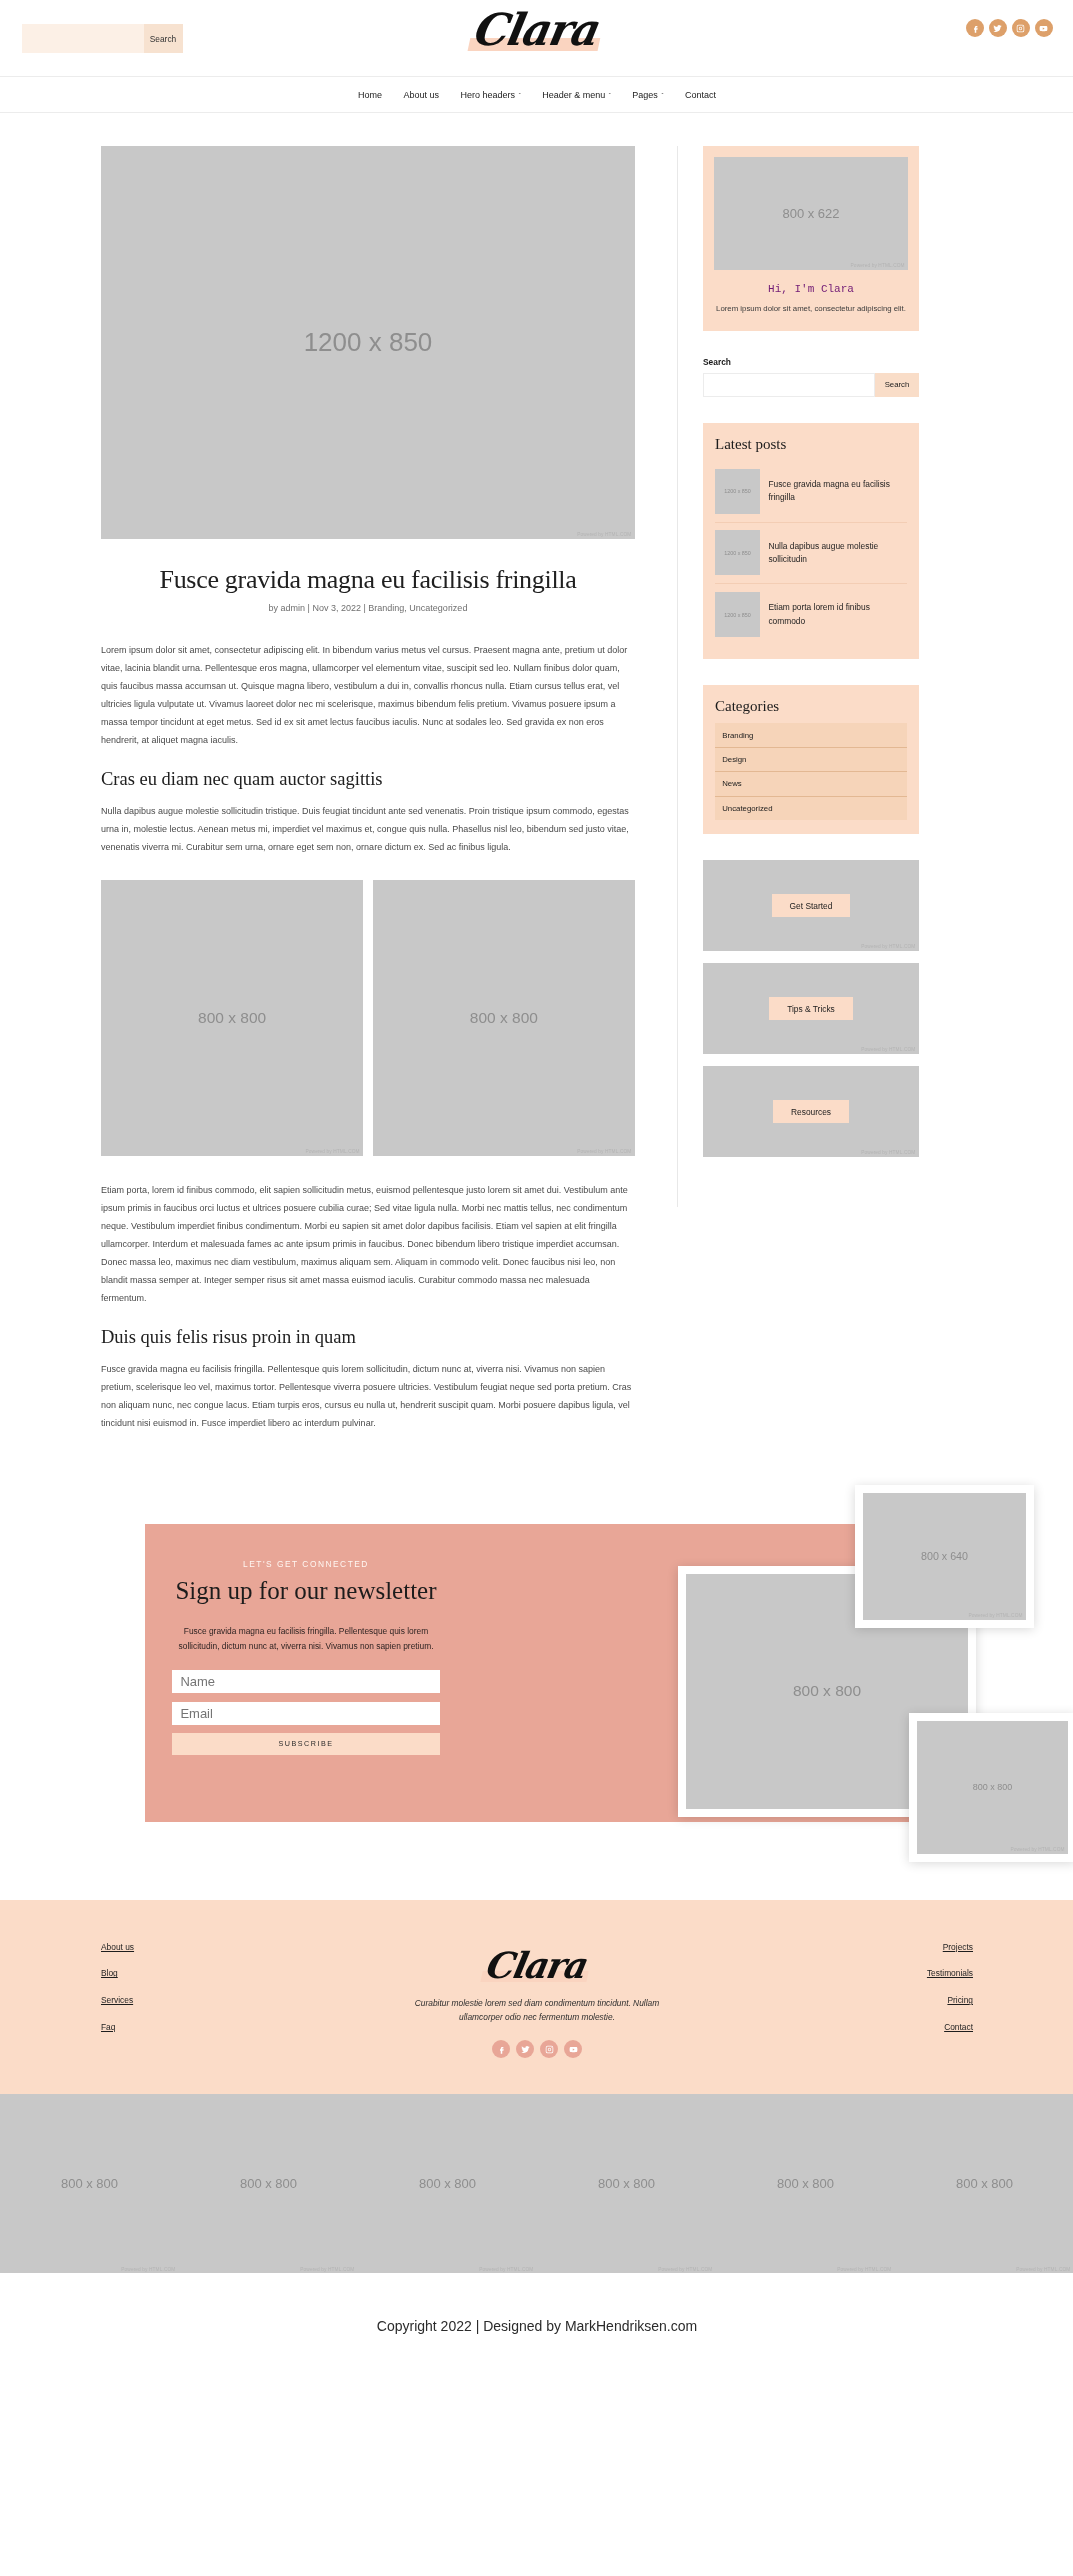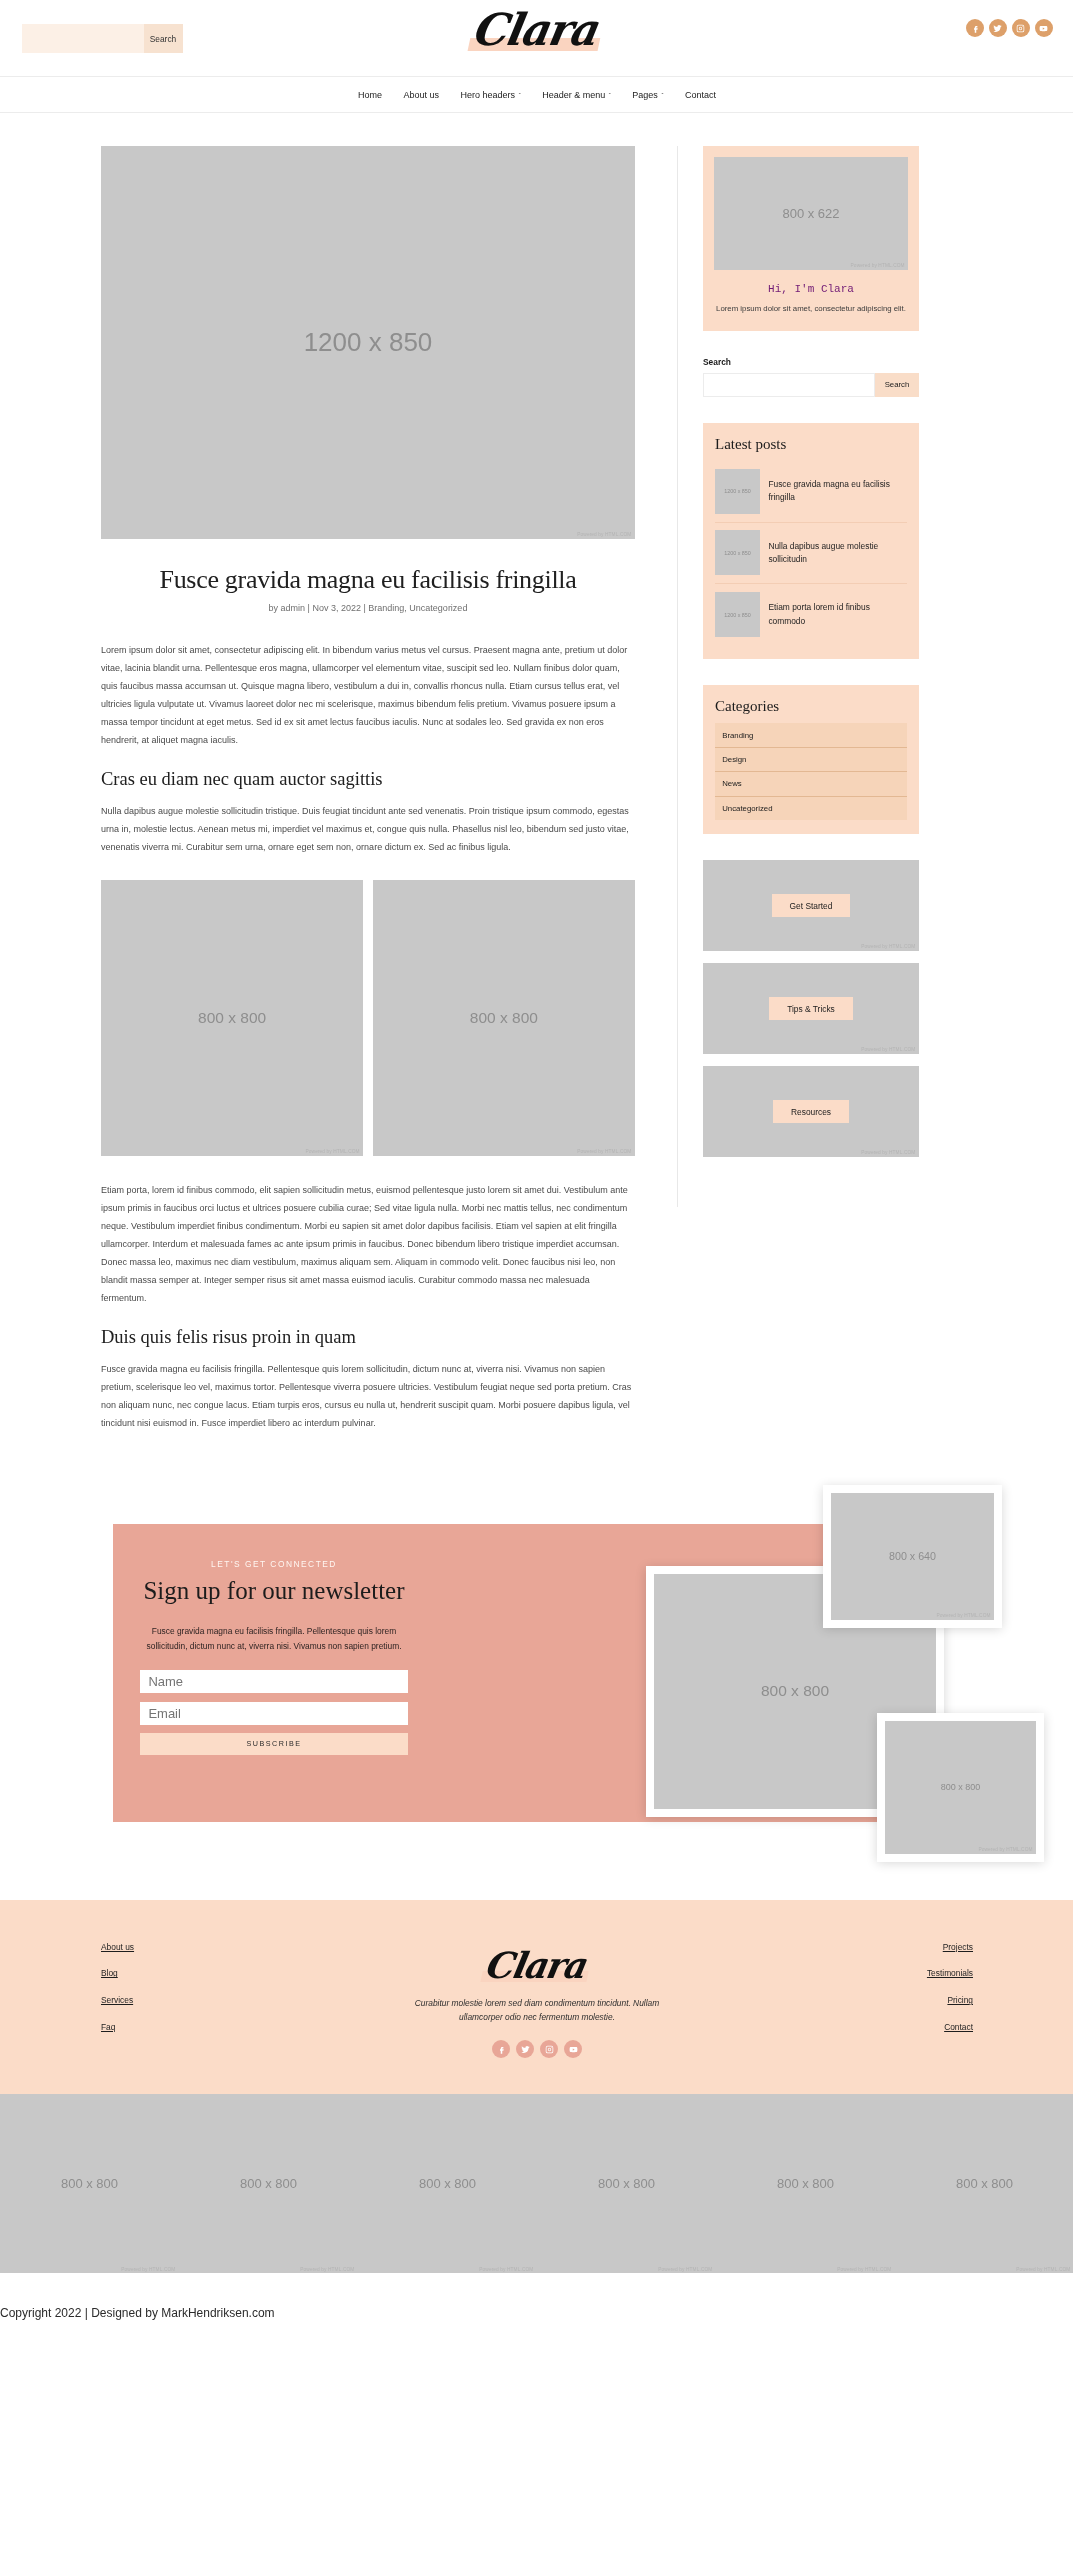--- a/index.html
+++ b/index.html
@@ -203,21 +203,21 @@
   .cta-box {
     width: 100%; height: 91px; margin-bottom: 12px;
     display: flex; align-items: center; justify-content: center;
   }
   .cta-btn {
     background: #fbdcc8; color: #1c1c1c; font-size: 8.4px;
     padding: 6.6px 18px; cursor: pointer; text-align: right;
   }
 
   
-  .news-section { position: relative; padding: 72px 0 60px 12px; }
+  .news-section { position: relative; padding: 72px 0 60px 12px; margin-left: 32px; }
   .news-inner { position: relative; width: 1074px; height: 316px; }
   .news-panel {
     position: absolute; left: 101px; top: 0;
     width: 770px; height: 298px;
     background: #e8a697;
   }
   .news-content { width: 298px; padding: 35px 0 0 24px; text-align: center; }
   .eyebrow {
     font-size: 8.4px; letter-spacing: 1.5px; color: #fff7f2;
     margin-bottom: 8.4px;
@@ -275,22 +275,22 @@
     line-height: 1.75; margin: 13px auto 15.5px auto; width: 262px;
   }
   .f-social { display: flex; gap: 6px; justify-content: center; }
   .f-social .soc { width: 18px; height: 18px; background: #e8a697; }
 
   
   .gallery { display: flex; }
   .gallery .ph { flex: 1; height: 179px; font-size: 13px; }
 
   .copyright {
-    text-align: left; font-size: 12px; color: #2b2b2b;
-    padding: 33px 0 36px 0; background: #fff;
+    text-align: center; font-size: 14px; color: #2b2b2b;
+    padding: 33px 0 36px 0; background: #fff; margin-top: 12px;
   }
 </style>
 </head>
 <body>
 
 <div class="topbar">
   <div class="topbar-search">
     <input class="field" placeholder="" style="">
     <button class="btn">Search</button>
   </div>

